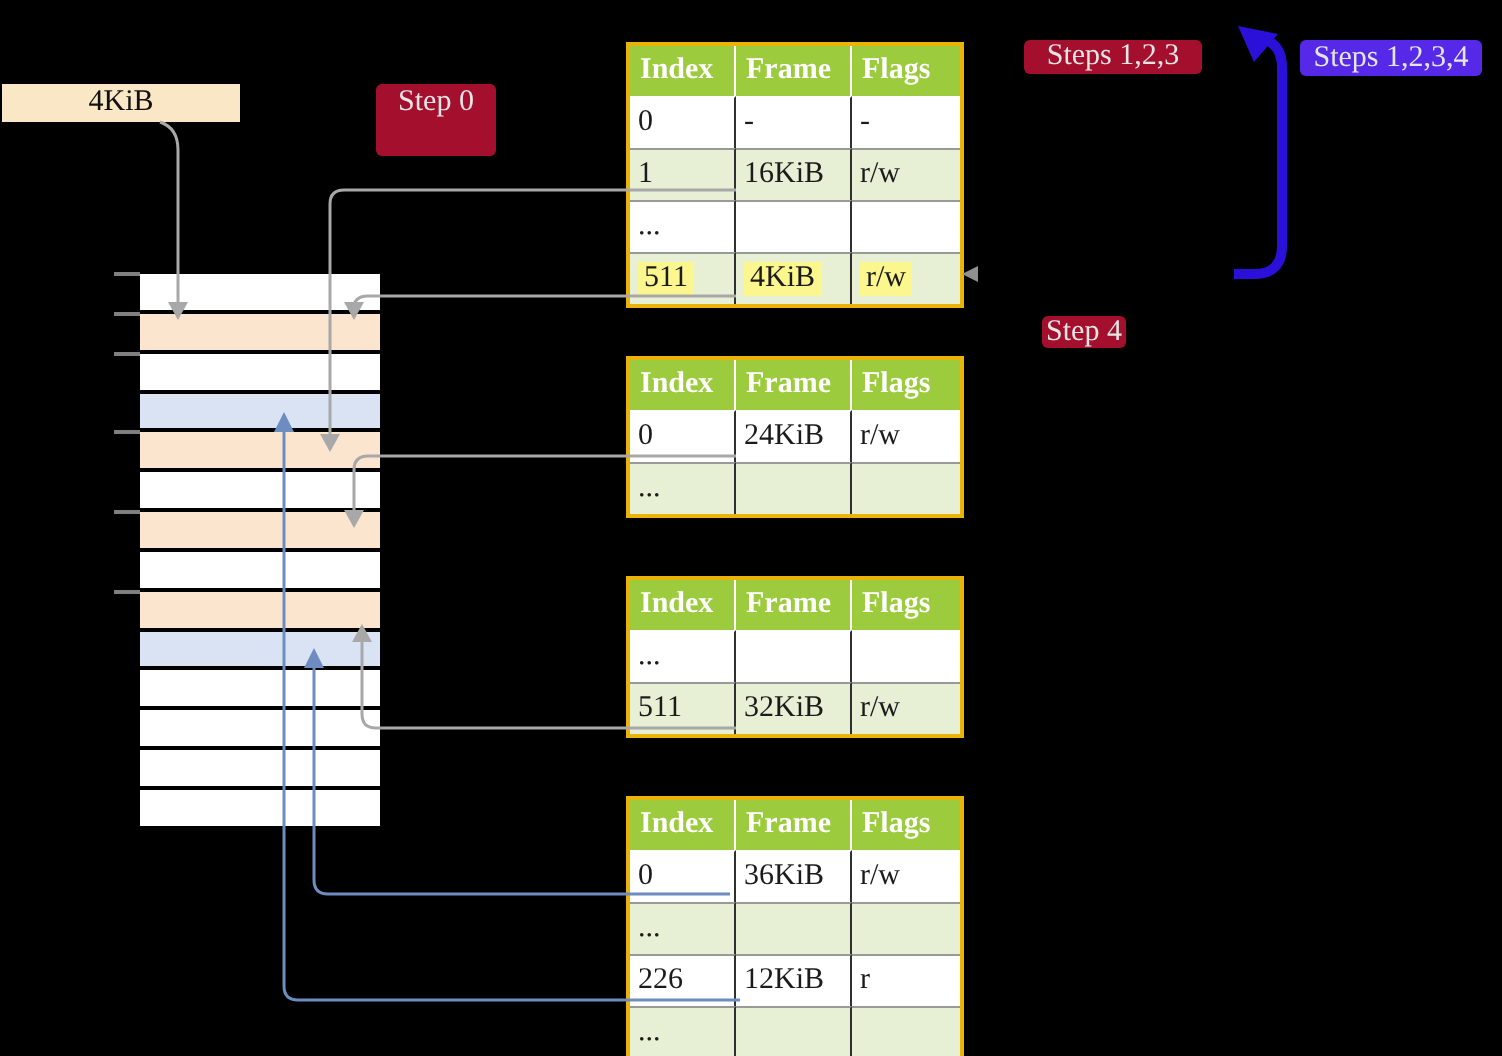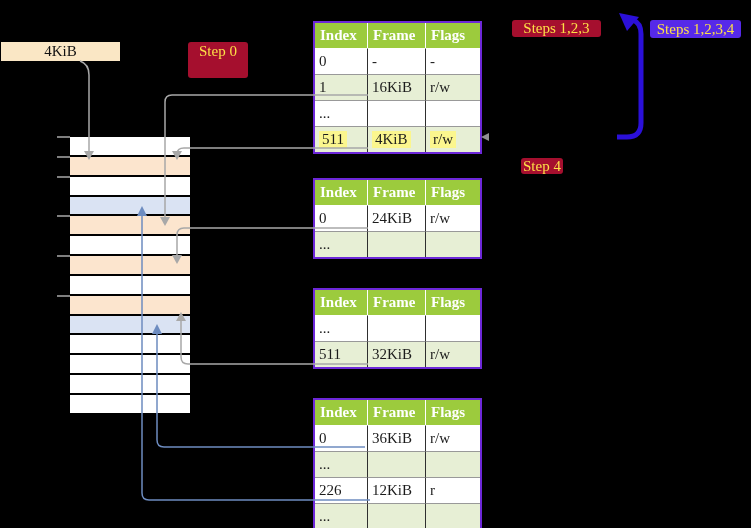--- a/index.html
+++ b/index.html
@@ -2,42 +2,42 @@
 <html><head>
 <meta charset="utf-8">
 <style>
   html,body{margin:0;padding:0;background:#000;}
   #canvas{
     position:relative;width:751px;height:528px;background:#000;
     overflow:hidden;font-family:"Liberation Serif",serif;
   }
   
   .steplabel{
-    position:absolute;color:#fde047;font-size:15px;line-height:18px;
+    position:absolute;color:#e5e5e5;font-size:15px;line-height:18px;
     text-align:center;border-radius:3px;white-space:nowrap;
   }
   .crimson{background:#A50F2E;}
   .violet{background:#5629E9;}
   
   #framesize{
     position:absolute;left:1px;top:42px;width:119px;height:19px;
     background:#FAE7C5;color:#111;font-size:15px;line-height:19px;text-align:center;
   }
   
   #stack{position:absolute;left:70px;top:137px;width:120px;}
   .mrow{height:19.85px;box-sizing:border-box;border-bottom:2px solid #000;}
   .mrow.free{background:#FFFFFF;}
   .mrow.page-table{background:#FCE5CE;}
   .mrow.data-page{background:#DAE3F3;}
   #ticks{position:absolute;left:57px;top:137px;width:14px;height:278px;}
   .tick{position:absolute;left:0;width:13px;height:2px;background:#7F7F7F;}
   
   .pt{
     position:absolute;display:grid;grid-template-columns:53px 58px 54px;
-    border:2px solid #6d28d9;background:#fff;
+    border:2px solid #eab308;background:#fff;
   }
   .rows4{grid-template-rows:25px 26px 26px 26px 26px;}
   .rows2{grid-template-rows:25px 26px 26px;}
   .th{
     background:#9CCB3D;color:#fff;font-weight:bold;font-size:15px;
     padding-left:5px;display:flex;align-items:center;
     border-right:1px solid #fff;box-sizing:border-box;
   }
   .th.lc{border-right:none;font-family:Liberation Serif, serif;}
   .c{

